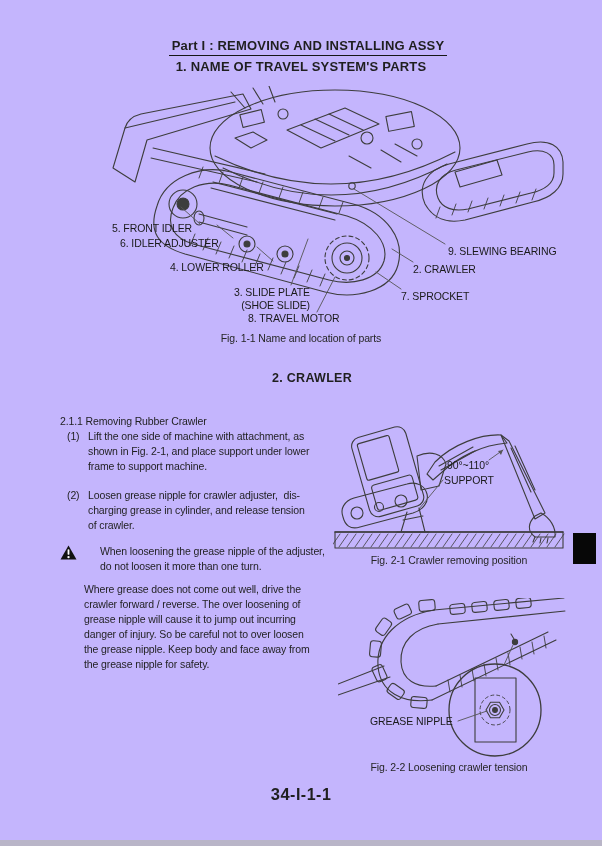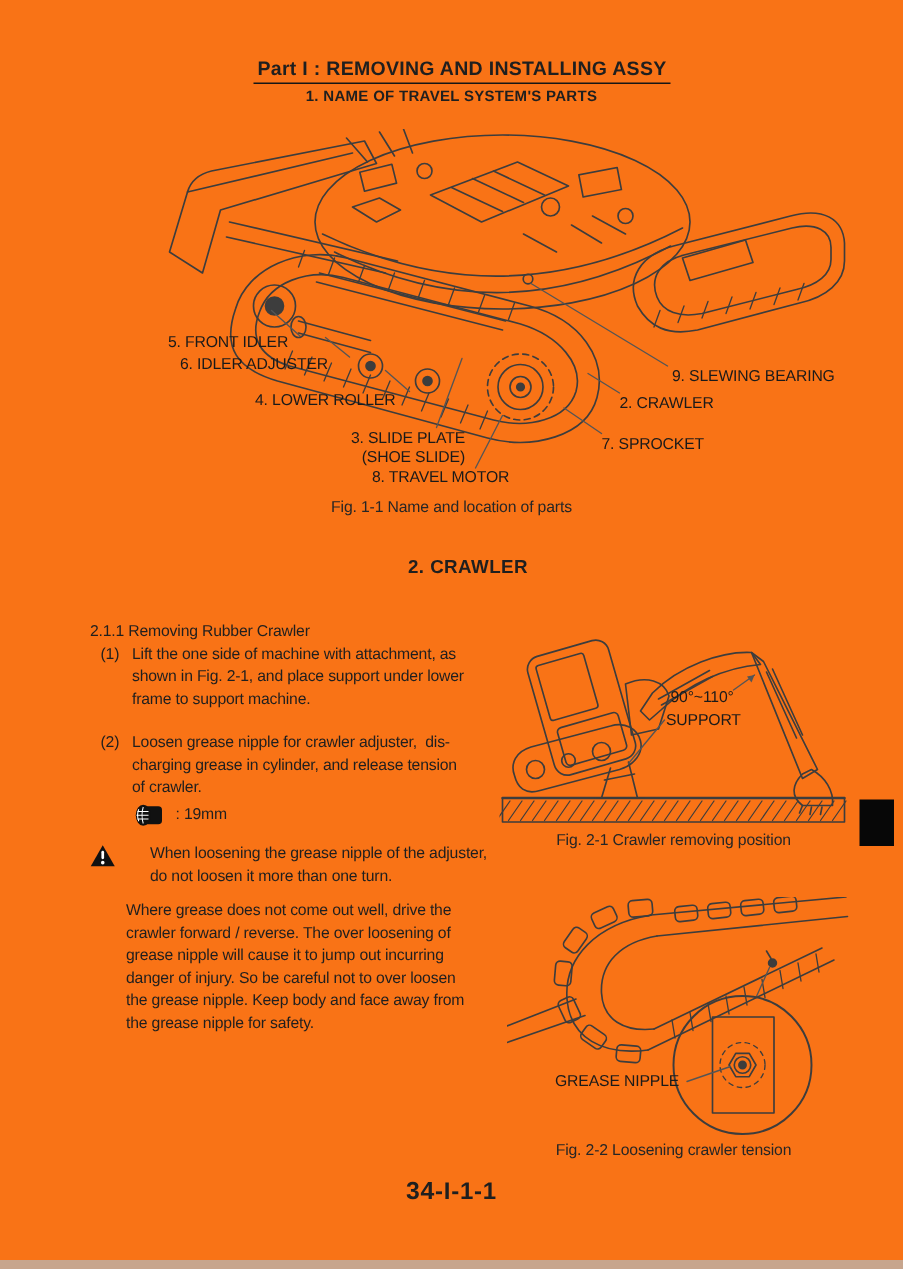--- a/index.html
+++ b/index.html
@@ -1,22 +1,22 @@
 <!DOCTYPE html>
 <html><head>
 <meta charset="utf-8">
 <style>
   html,body{margin:0;padding:0;}
   body{width:602px;height:846px;background:#ffffff;font-family:"Liberation Sans",sans-serif;color:#1f1f1f;position:relative;overflow:hidden;}
-  .page{position:absolute;inset:0;background:#f97316;}
+  .page{position:absolute;inset:0;background:#c4b5fd;}
   .abs{position:absolute;}
   .center{left:0;right:0;text-align:center;}
   .title1{top:38px;font-size:13px;font-weight:700;letter-spacing:.2px;padding-left:14px;}
   .title1 .ul{display:inline-block;border-bottom:1.6px solid #161616;padding:0 3px 2px 3px;}
-  .title2{top:59px;font-size:10px;font-weight:700;letter-spacing:.2px;padding-left:0;}
+  .title2{top:59px;font-size:13px;font-weight:700;letter-spacing:.2px;padding-left:0;}
   .fig{position:absolute;}
   .lbl{position:absolute;font-size:10.5px;line-height:12.5px;white-space:pre;color:#1a1a1a;letter-spacing:-.1px;}
   .lbl.c{text-align:right;}
   .cap{position:absolute;font-size:10.5px;color:#262626;letter-spacing:-.1px;}
   .h2{top:371px;font-size:12.5px;font-weight:700;letter-spacing:.3px;padding-left:22px;}
   .leftcol{position:absolute;left:60px;top:411px;width:272px;font-size:10.5px;line-height:15px;letter-spacing:-.12px;}
   .row{display:flex;align-items:flex-start;}
   .num{flex:0 0 28px;padding-left:3px;box-sizing:border-box;}
   .num.ind{padding-left:7px;}
   .pre{white-space:pre;}
@@ -114,28 +114,20 @@
       <span class="num ind">(1)</span>
       <span class="pre">Lift the one side of machine with attachment, as
 shown in Fig. 2-1, and place support under lower
 frame to support machine.</span>
     </div>
     <div class="row step2">
       <span class="num ind">(2)</span>
       <span class="pre">Loosen grease nipple for crawler adjuster,  dis-
 charging grease in cylinder, and release tension
 of crawler.</span>
-    </div>
-    <div class="toolrow">
-      <svg width="22" height="15" viewBox="0 0 22 15">
-        <rect x="6" y="1.5" width="13" height="12" rx="2.5" fill="#111"></rect>
-        <ellipse cx="6.5" cy="7.5" rx="5" ry="7" fill="#111"></ellipse>
-        <path d="M3.5,3.5 C2.5,6 2.5,9 3.5,11.5 M6.5,2 C5.5,5 5.5,10 6.5,13 M2,7.5 L10,7.5 M2.5,5 L10,5 M2.5,10 L10,10" stroke="#fff" stroke-width="0.7" fill="none"></path>
-      </svg>
-      <span>: 19mm</span>
     </div>
     <div class="warn">
       <span class="wicon">
         <svg width="17" height="15" viewBox="0 0 17 15">
           <path d="M8.5,0.5 L16.5,14.5 L0.5,14.5 Z" fill="#111"></path>
           <rect x="7.6" y="4.2" width="1.8" height="5.6" rx="0.9" fill="#fff"></rect>
           <circle cx="8.5" cy="12.1" r="1.2" fill="#fff"></circle>
         </svg>
       </span>
       <span class="pre">When loosening the grease nipple of the adjuster,

